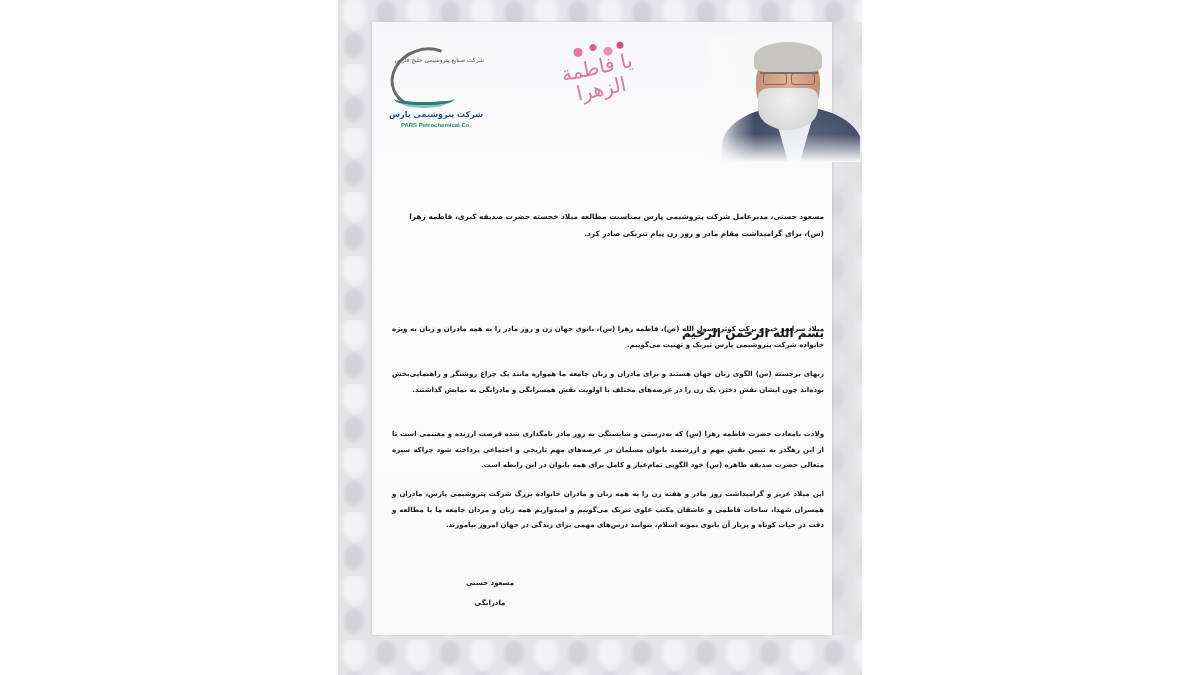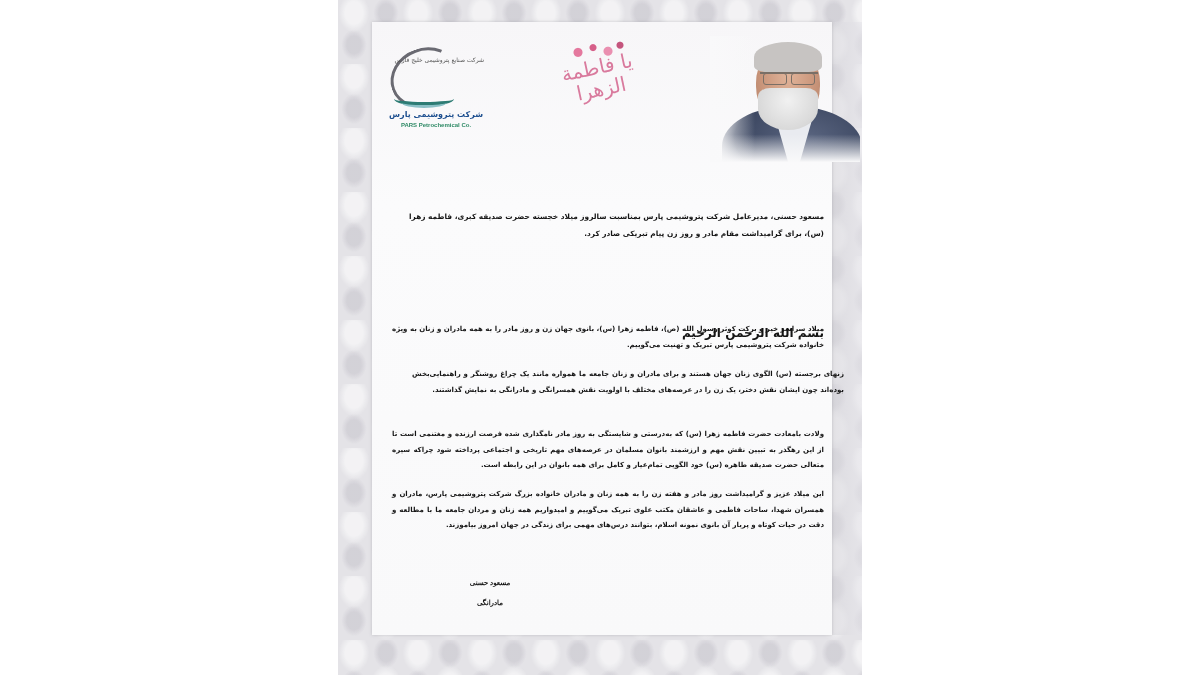--- a/index.html
+++ b/index.html
@@ -116,24 +116,24 @@
 
     
     .doc-text {
       position: absolute; direction: rtl; text-align: right; color: #141414;
       font-family: "DejaVu Sans", sans-serif; font-weight: bold;
     }
     .intro { left: 392px; top: 208px; width: 432px; font-size: 7.4px; line-height: 17px; }
     .basmala { left: 392px; top: 280px; width: 432px; text-align: right; font-size: 12px; margin-top: 46px; }
     .para { left: 392px; width: 432px; font-size: 7px; line-height: 15.5px; text-align: justify; text-align-last: right; font-weight: bold; }
     .p1 { top: 322px; }
-    .p2 { top: 367px; margin-left: 20px; }
+    .p2 { top: 367px; }
     .p3 { top: 427px; }
     .p4 { top: 487px; }
-    .sig { left: 440px; top: 573px; width: 100px; text-align: center; font-size: 7px; line-height: 20px; font-family: Liberation Serif, serif; }
+    .sig { left: 440px; top: 573px; width: 100px; text-align: center; font-size: 7px; line-height: 20px; }
   </style>
 </head>
 <body>
 
 <div class="frame"></div>
 <div class="paper-edge-right"></div>
 <div class="paper"></div>
 
 <div class="logo">
   <div class="logo-swoosh"></div>
@@ -152,21 +152,21 @@
 <div class="portrait">
   <div class="portrait-suit"></div>
   <div class="portrait-shirt"></div>
   <div class="portrait-face"></div>
   <div class="portrait-hair"></div>
   <div class="portrait-beard"></div>
   <div class="portrait-glasses"></div>
   <div class="portrait-fade"></div>
 </div>
 
-<div class="doc-text intro">مسعود حسنی، مدیرعامل شرکت پتروشیمی پارس بمناسبت سالروز میلاد خجسته حضرت صدیقه کبری، فاطمه زهرا (س)، برای گرامیداشت مقام مادر و روز زن پیام تبریکی صادر کرد.</div>
+<div class="doc-text intro">مسعود حسنی، مدیرعامل شرکت پتروشیمی پارس بمناسبت مطالعه میلاد خجسته حضرت صدیقه کبری، فاطمه زهرا (س)، برای گرامیداشت مقام مادر و روز زن پیام تبریکی صادر کرد.</div>
 <div class="doc-text basmala">بسم الله الرحمن الرحیم</div>
 
 <div class="doc-text para p1">میلاد سراسر خیر و برکت کوثر رسول الله (ص)، فاطمه زهرا (س)، بانوی جهان زن و روز مادر را به همه مادران و زنان به ویژه خانواده شرکت پتروشیمی پارس تبریک و تهنیت می‌گوییم.</div>
 <div class="doc-text para p2">زنهای برجسته (س) الگوی زنان جهان هستند و برای مادران و زنان جامعه ما همواره مانند یک چراغ روشنگر و راهنمایی‌بخش بوده‌اند چون ایشان نقش دختر، یک زن را در عرصه‌های مختلف با اولویت نقش همسرانگی و مادرانگی به نمایش گذاشتند.</div>
 <div class="doc-text para p3">ولادت بامعادت حضرت فاطمه زهرا (س) که به‌درستی و شایستگی به روز مادر نامگذاری شده فرصت ارزنده و مغتنمی است تا از این رهگذر به تبیین نقش مهم و ارزشمند بانوان مسلمان در عرصه‌های مهم تاریخی و اجتماعی پرداخته شود چراکه سیره متعالی حضرت صدیقه طاهره (س) خود الگویی تمام‌عیار و کامل برای همه بانوان در این رابطه است.</div>
 <div class="doc-text para p4">این میلاد عزیز و گرامیداشت روز مادر و هفته زن را به همه زنان و مادران خانواده بزرگ شرکت پتروشیمی پارس، مادران و همسران شهدا، ساحات فاطمی و عاشقان مکتب علوی تبریک می‌گوییم و امیدواریم همه زنان و مردان جامعه ما با مطالعه و دقت در حیات کوتاه و پربار آن بانوی نمونه اسلام، بتوانند درس‌های مهمی برای زندگی در جهان امروز بیاموزند.</div>
 
 <div class="doc-text sig">
   <div>مسعود حسنی</div>
   <div>مادرانگی</div>

